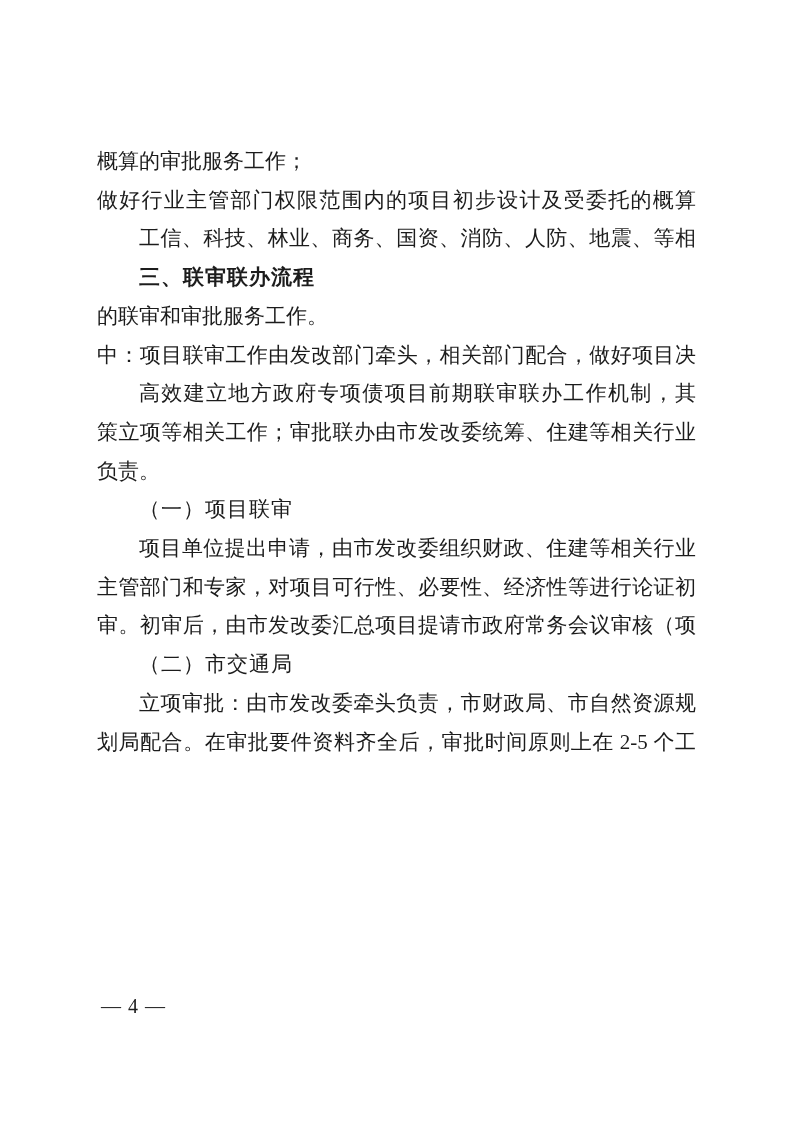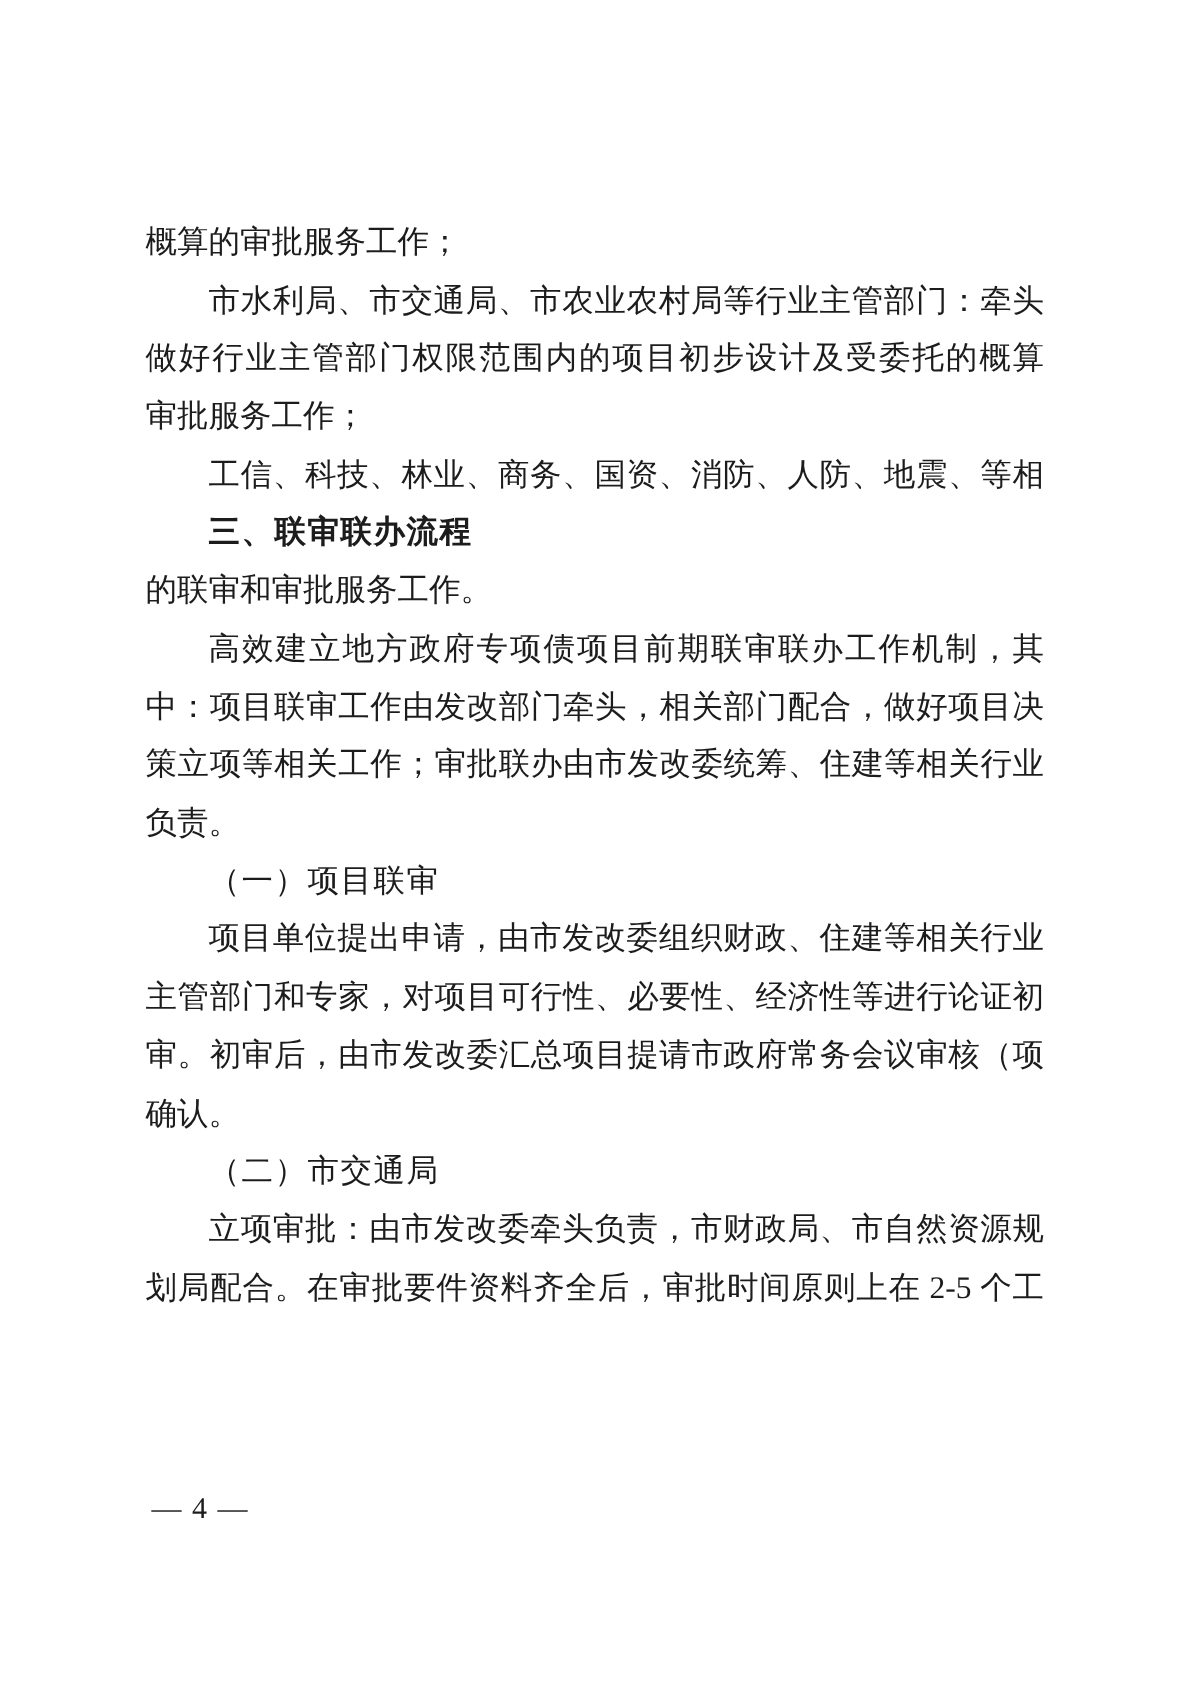--- a/index.html
+++ b/index.html
@@ -54,35 +54,32 @@
     color: #1c1c1c;
     letter-spacing: 1px;
   }
 </style>
 </head>
 <body>
 
 <div class="page">
   <div class="content" id="doc-content">
       <div class="doc-line">概算的审批服务工作；</div>
-      <div class="doc-line fill indent">市水利局、市交通局、市农业农村局等行业主管部门：牵头</div>
       <div class="doc-line fill">做好行业主管部门权限范围内的项目初步设计及受委托的概算</div>
-      <div class="doc-line">审批服务工作；</div>
       <div class="doc-line fill indent">工信、科技、林业、商务、国资、消防、人防、地震、等相</div>
       <div class="doc-line indent heading1">三、联审联办流程</div>
       <div class="doc-line">的联审和审批服务工作。</div>
+      <div class="doc-line fill">中：项目联审工作由发改部门牵头，相关部门配合，做好项目决</div>
       <div class="doc-line fill indent">高效建立地方政府专项债项目前期联审联办工作机制，其</div>
-      <div class="doc-line fill">中：项目联审工作由发改部门牵头，相关部门配合，做好项目决</div>
       <div class="doc-line fill">策立项等相关工作；审批联办由市发改委统筹、住建等相关行业</div>
       <div class="doc-line">负责。</div>
       <div class="doc-line indent heading2">（一）项目联审</div>
       <div class="doc-line fill indent">项目单位提出申请，由市发改委组织财政、住建等相关行业</div>
       <div class="doc-line fill">主管部门和专家，对项目可行性、必要性、经济性等进行论证初</div>
       <div class="doc-line fill">审。初审后，由市发改委汇总项目提请市政府常务会议审核（项</div>
-      <div class="doc-line">确认。</div>
       <div class="doc-line indent heading2">（二）市交通局</div>
       <div class="doc-line fill indent">立项审批：由市发改委牵头负责，市财政局、市自然资源规</div>
       <div class="doc-line fill">划局配合。在审批要件资料齐全后，审批时间原则上在 2-5 个工</div>
     </div>
   <div class="footer">
     <span>— 4 —</span>
   </div>
 </div>
 
 </body></html>

